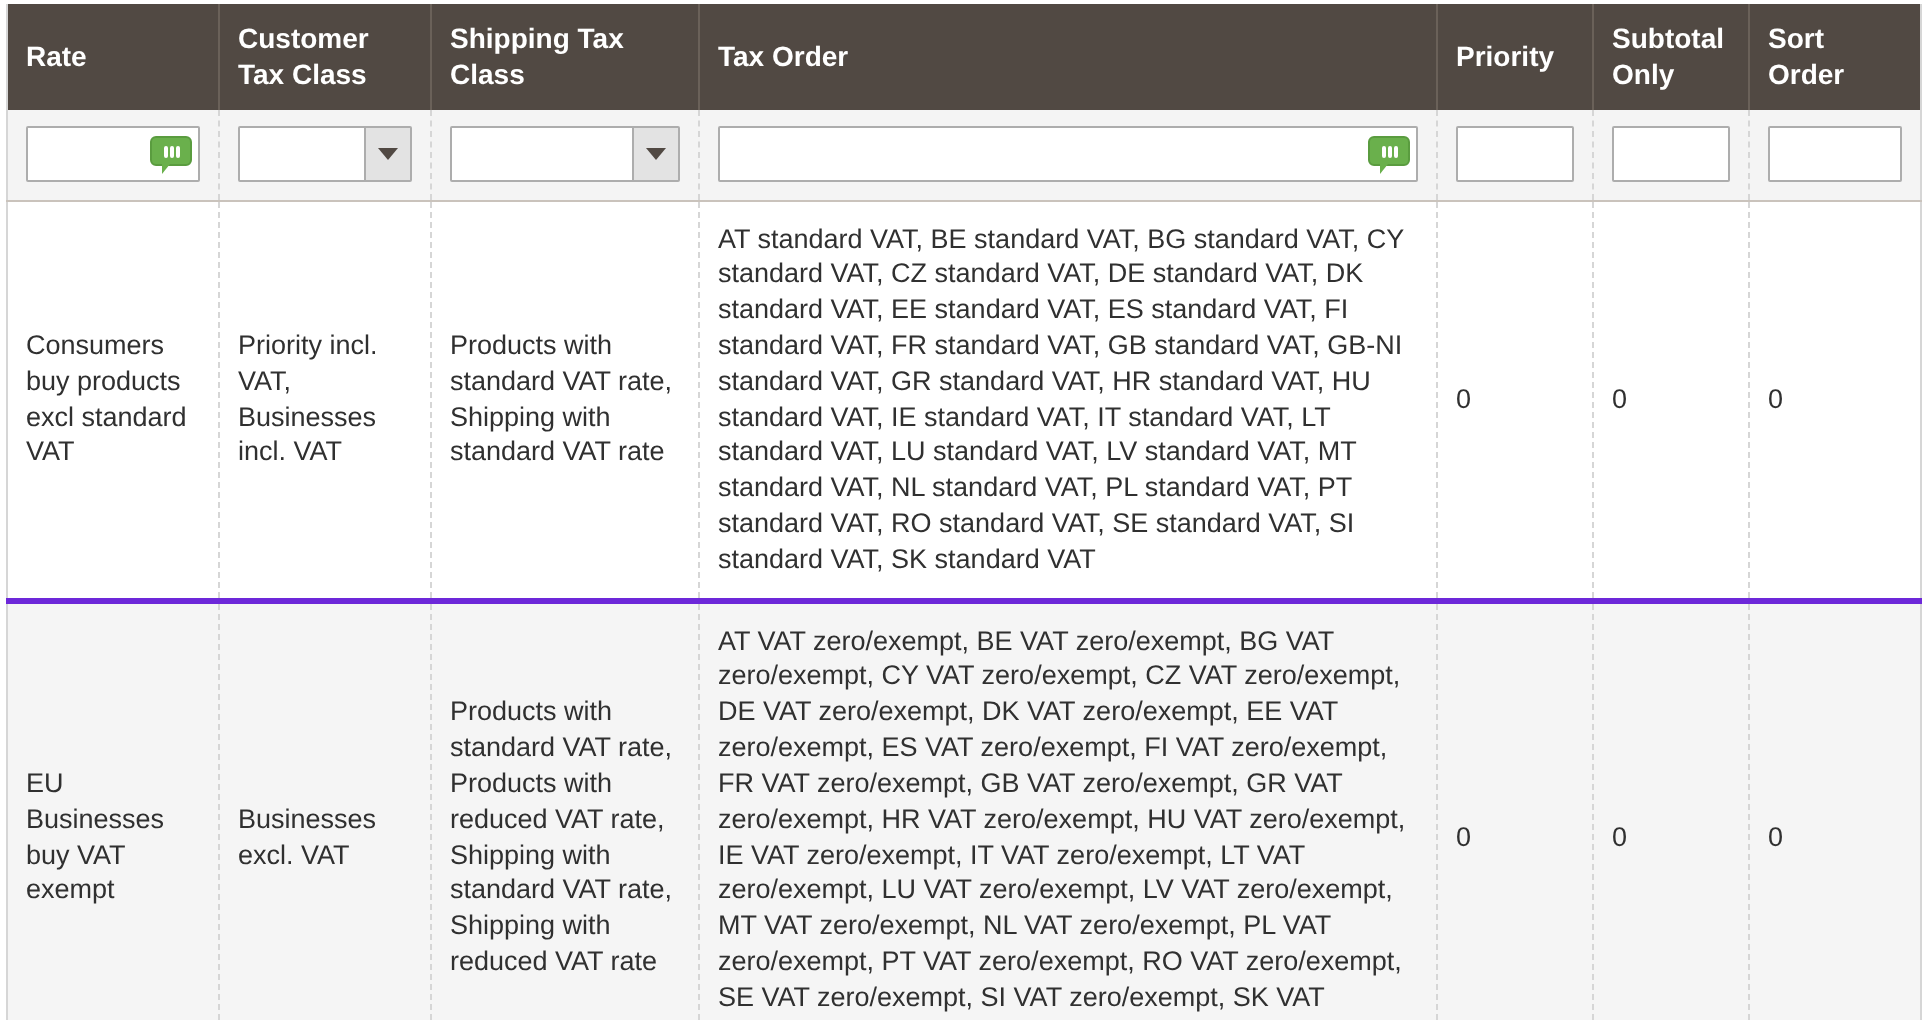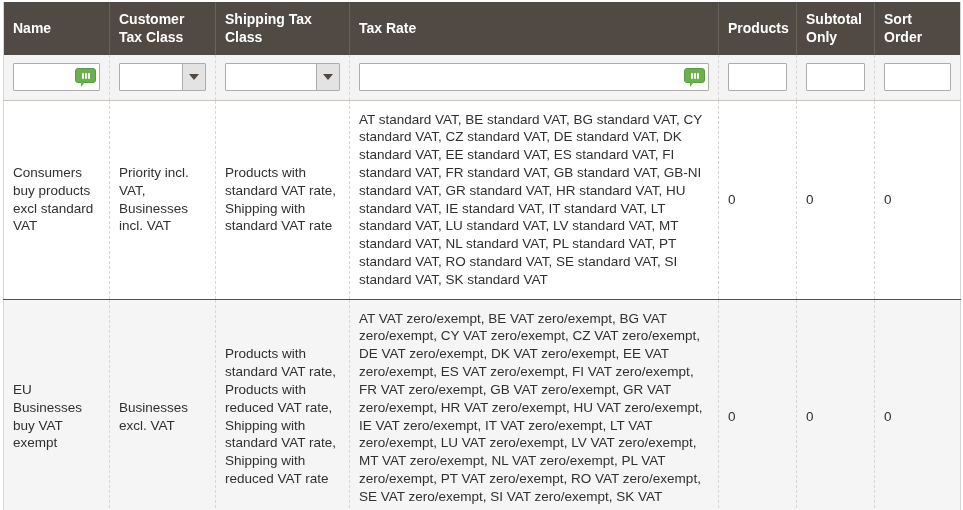--- a/index.html
+++ b/index.html
@@ -144,21 +144,21 @@
     width: 0;
     height: 0;
     border-left: 5px solid transparent;
     border-right: 5px solid transparent;
     border-top: 6px solid #514943;
   }
 
   
   tbody tr.data-row td {
     border-right: 1px dashed #d6d6d6;
-    border-bottom: 1px solid #6d28d9;
+    border-bottom: 3px solid #6d28d9;
     font-size: 13.5px;
     color: #303030;
     line-height: 1.32;
     padding: 10px 10px 10px 9px;
     vertical-align: middle;
     box-sizing: border-box;
   }
   tbody tr.data-row td.last { border-right: none; }
   tbody tr.row-odd  td { background: #ffffff; }
   tbody tr.row-even td { background: #f5f5f5; }
@@ -177,33 +177,33 @@
       <col style="width:134px">
       <col style="width:369px">
       <col style="width:78px">
       <col style="width:78px">
       <col style="width:86px">
     </colgroup>
 
     <thead>
       <tr>
         <th>
-          <span>Name</span>
+          <span>Rate</span>
         </th>
         <th>
           <span class="wrap-label">Customer<br>Tax Class</span>
         </th>
         <th>
           <span>Shipping Tax Class</span>
         </th>
         <th>
-          <span>Tax Rate</span>
-        </th>
-        <th>
-          <span>Products</span>
+          <span>Tax Order</span>
+        </th>
+        <th>
+          <span>Priority</span>
         </th>
         <th>
           <span class="wrap-label">Subtotal<br>Only</span>
         </th>
         <th class="last">
           <span class="wrap-label">Sort<br>Order</span>
         </th>
       </tr>
     </thead>
 

